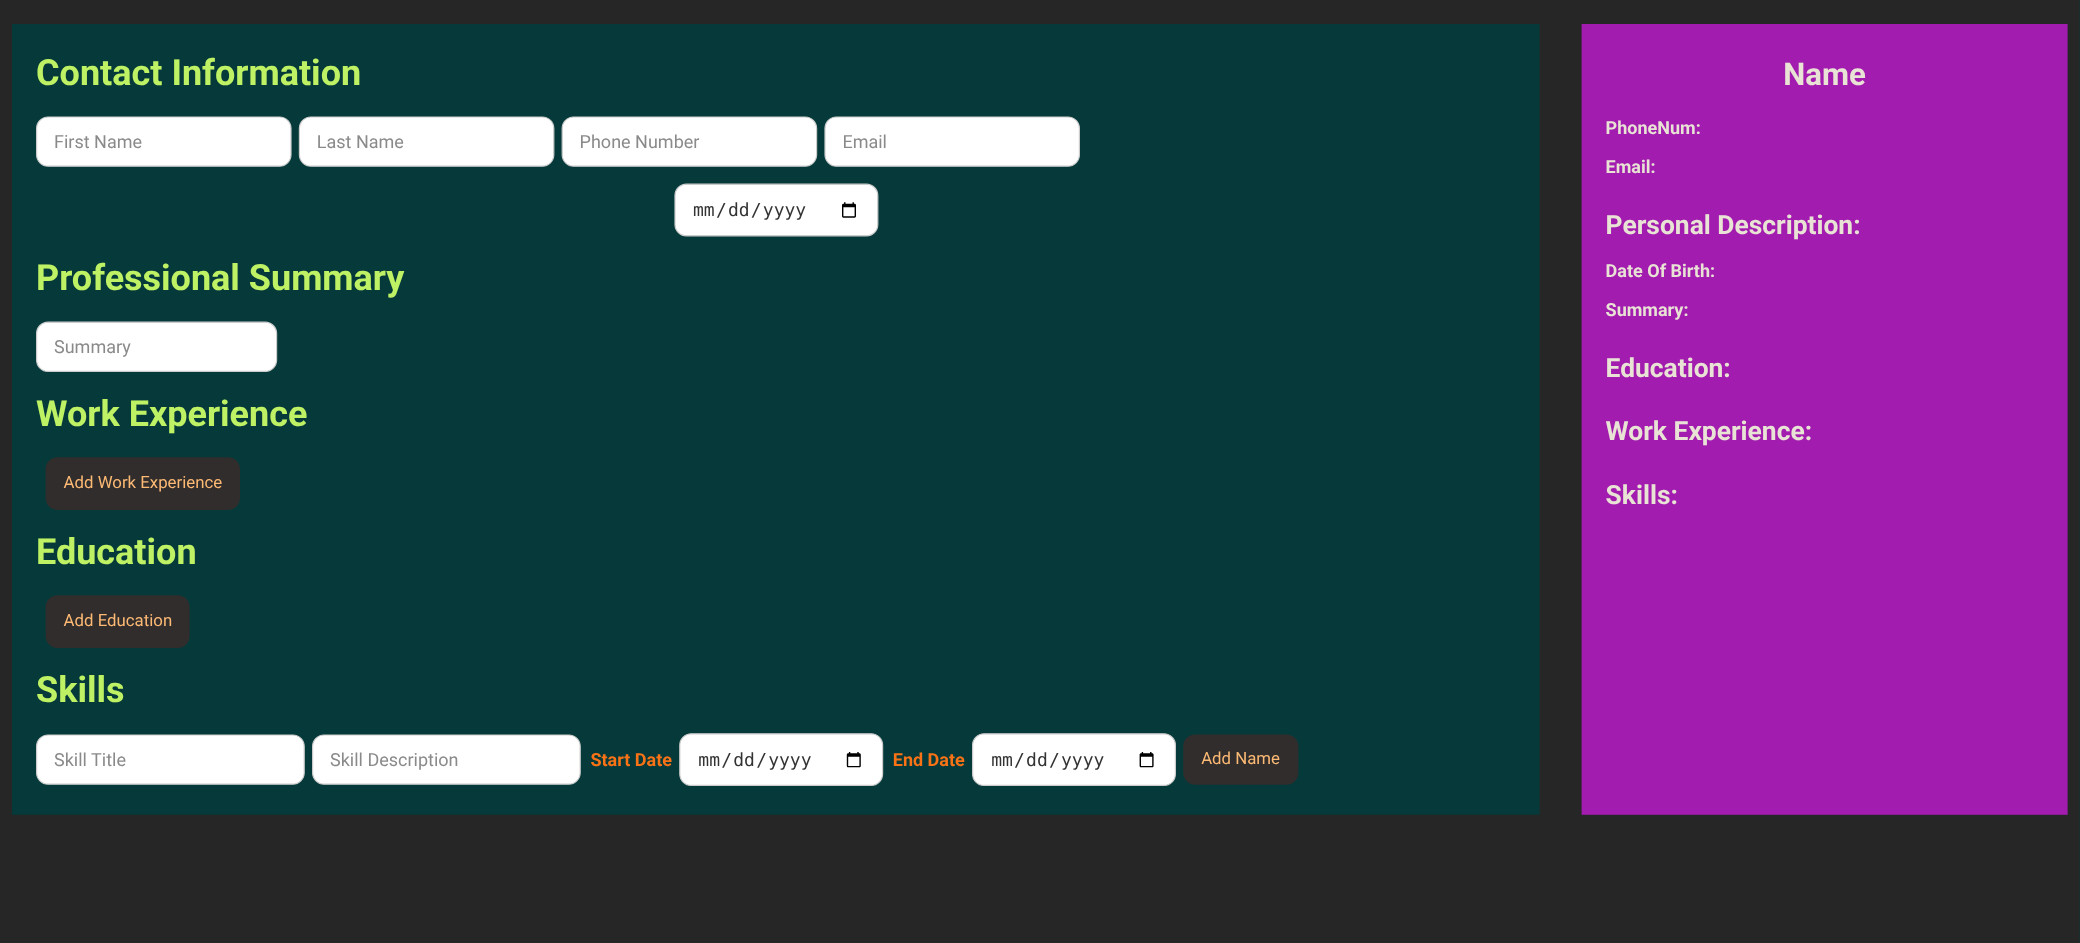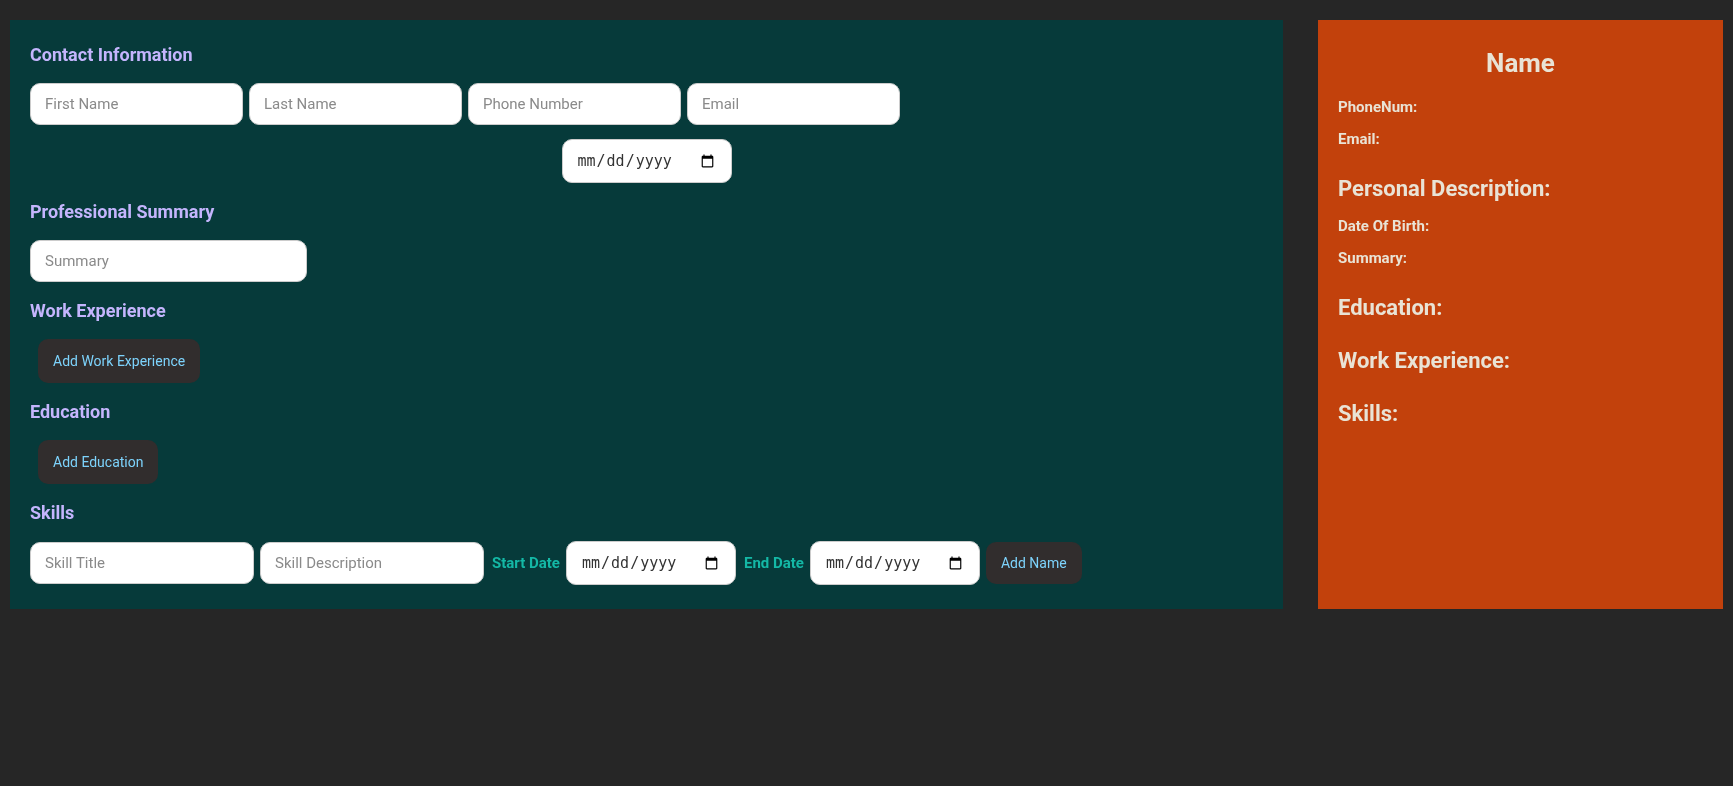--- a/index.html
+++ b/index.html
@@ -23,28 +23,28 @@
     }
 
     .form-panel {
       flex: 1;
       background-color: #063a3a;
       padding: 24px 20px;
     }
 
     .preview-panel {
       width: 405px;
-      background-color: #c2410c;
+      background-color: #a21caf;
       padding: 28px 20px;
       color: #e9e3d5;
     }
 
     h2 {
-      color: #c4b5fd;
-      font-size: 18px;
+      color: #bef264;
+      font-size: 30px;
       font-weight: 700;
       margin-bottom: 18px;
     }
 
     .form-panel h2 {
       margin-top: 18px;
     }
 
     .form-panel h2:first-child {
       margin-top: 0;
@@ -90,26 +90,26 @@
     input[type="date"] {
       width: 170px;
       font-family: monospace;
     }
 
     .summary-row {
       margin-bottom: 14px;
     }
 
     .summary-row input {
-      width: 277px;
+      width: 201px;
     }
 
     .btn {
       background-color: #312d2d;
-      color: #7dd3fc;
+      color: #fdba74;
       border: none;
       border-radius: 10px;
       padding: 14px 15px;
       font-size: 14px;
       cursor: pointer;
       font-family: inherit;
     }
 
     .btn-row {
       margin-bottom: 14px;
@@ -122,21 +122,21 @@
       flex-wrap: wrap;
       align-items: center;
       gap: 6px;
     }
 
     .skills-row input[type="text"] {
       width: 224px;
     }
 
     .skills-row .label {
-      color: #14b8a6;
+      color: #f97316;
       font-size: 15px;
       font-weight: 700;
       margin-left: 2px;
     }
 
     .skills-row .btn {
       padding: 13px 15px;
     }
 
     

